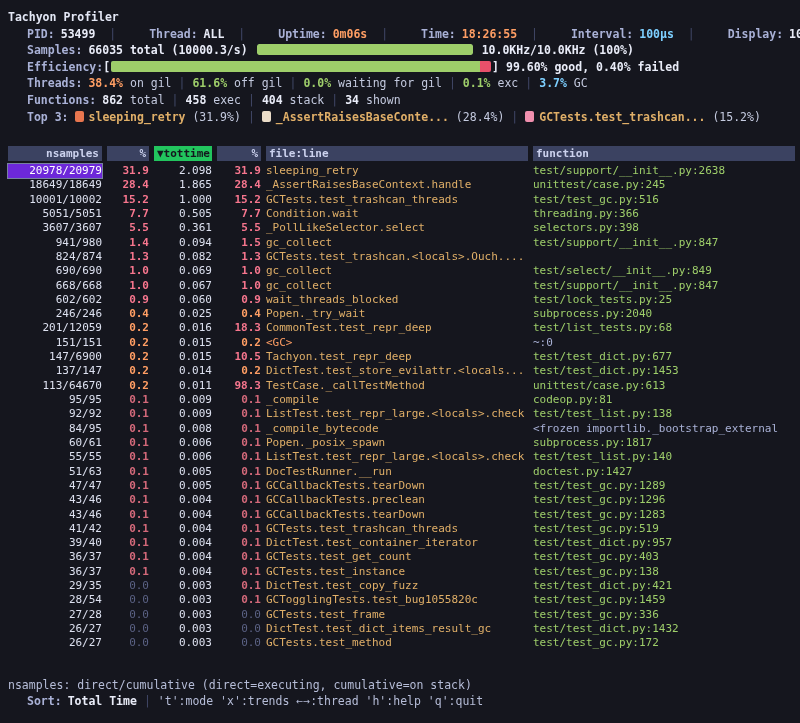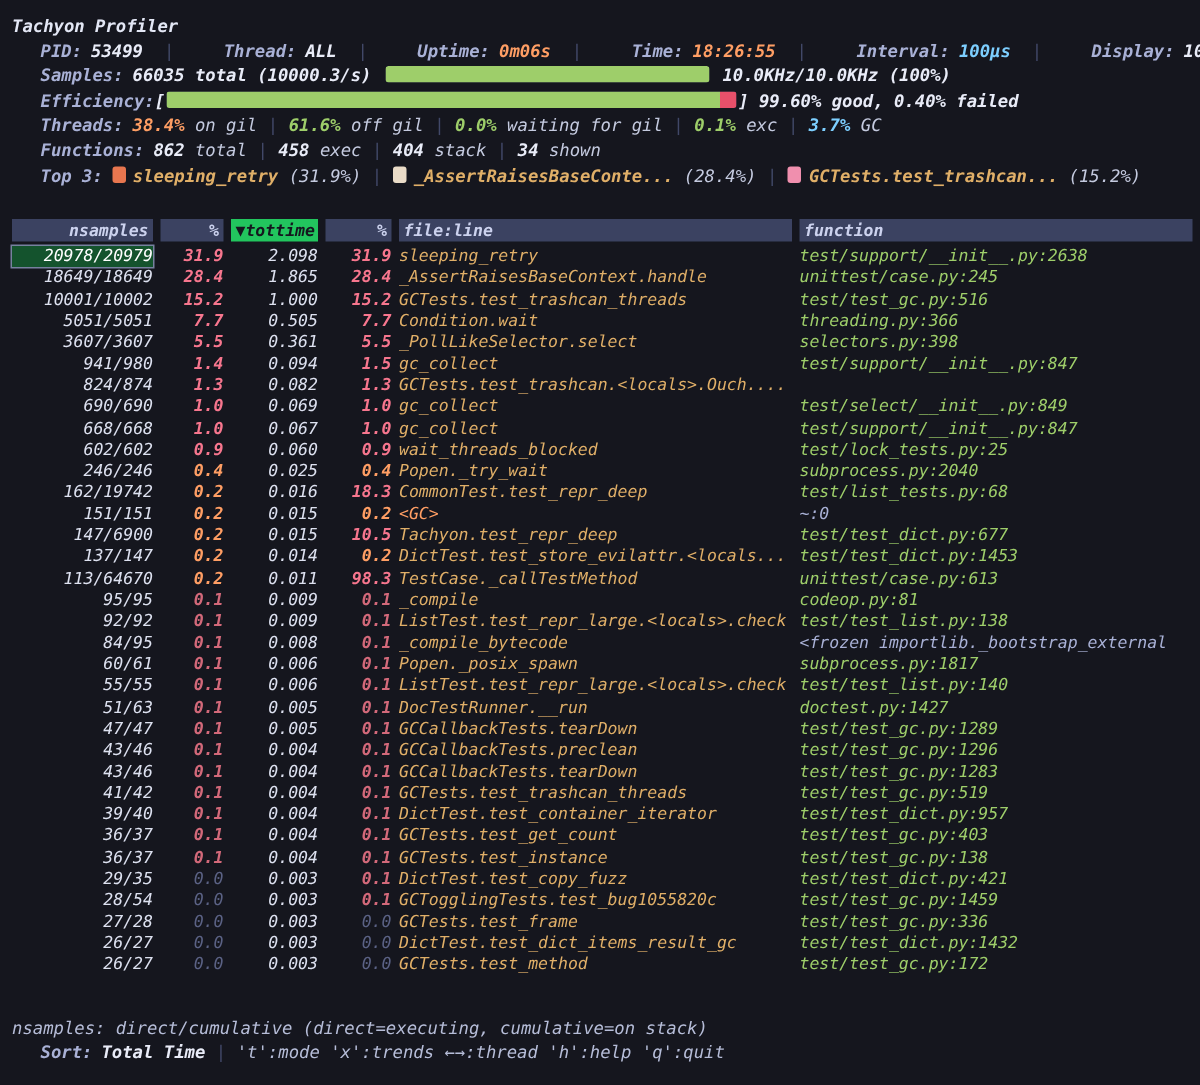--- a/index.html
+++ b/index.html
@@ -1,18 +1,18 @@
 <!DOCTYPE html>
 <html><head>
 <meta charset="utf-8">
 <style>
   html,body{margin:0;padding:0;background:#15161e;}
   body{width:800px;height:723px;overflow:hidden;}
   .screen{position:relative;width:800px;height:723px;background:#15161e;
-          font-family:"DejaVu Sans Mono","Liberation Mono",monospace;font-style:italic;}
+          font-family:"DejaVu Sans Mono","Liberation Mono",monospace;}
 
   
   .top{padding:9px 8px 0 8px;font-size:11.5px;line-height:16.6px;color:#c0caf5;white-space:nowrap;}
   .line{height:16.6px;}
   .title{color:#e3e7f5;font-weight:bold;}
   .lbl{color:#a9b1d6;font-weight:bold;margin-right:6px;padding-left:19px;}
   .val{color:#e9ecf8;font-weight:bold;}
   .val2{color:#c4cadf;}
   .sep{color:#414868;margin:0 7px;}
   .b{font-weight:bold;}
@@ -45,21 +45,21 @@
   .c-p{text-align:right;font-weight:bold;}
   .c-t{text-align:right;color:#dde1f0;}
   .c-f{color:#e0af68;overflow:hidden;white-space:nowrap;}
   .c-l{color:#9ece6a;overflow:hidden;white-space:nowrap;}
   .c-f.alt{color:#ff9e64;}
   .c-l.alt{color:#a9b1d6;}
   .p-red{color:#f7768e;}
   .p-orange{color:#ff9e64;}
   .p-dimred{color:#d3697a;}
   .p-gray{color:#5b6285;font-weight:normal;}
-  .row.sel .c-n{background:#14532d;outline:1px solid #77819f;color:#ffffff;}
+  .row.sel .c-n{background:#6d28d9;outline:1px solid #77819f;color:#ffffff;}
 
   
   .footer{position:absolute;left:8px;bottom:13px;font-size:11.5px;line-height:17px;color:#b6bdd8;white-space:nowrap;}
 </style>
 </head>
 <body>
 
 <div class="screen">
 
   <div class="top">
@@ -194,21 +194,21 @@
         </div>
         <div class="row">
           <div class="c-n">246/246</div>
           <div class="c-p p-orange">0.4</div>
           <div class="c-t">0.025</div>
           <div class="c-p p-orange">0.4</div>
           <div class="c-f">Popen._try_wait</div>
           <div class="c-l">subprocess.py:2040</div>
         </div>
         <div class="row">
-          <div class="c-n">162/19742</div>
+          <div class="c-n">201/12059</div>
           <div class="c-p p-orange">0.2</div>
           <div class="c-t">0.016</div>
           <div class="c-p p-red">18.3</div>
           <div class="c-f">CommonTest.test_repr_deep</div>
           <div class="c-l">test/list_tests.py:68</div>
         </div>
         <div class="row">
           <div class="c-n">151/151</div>
           <div class="c-p p-orange">0.2</div>
           <div class="c-t">0.015</div>

